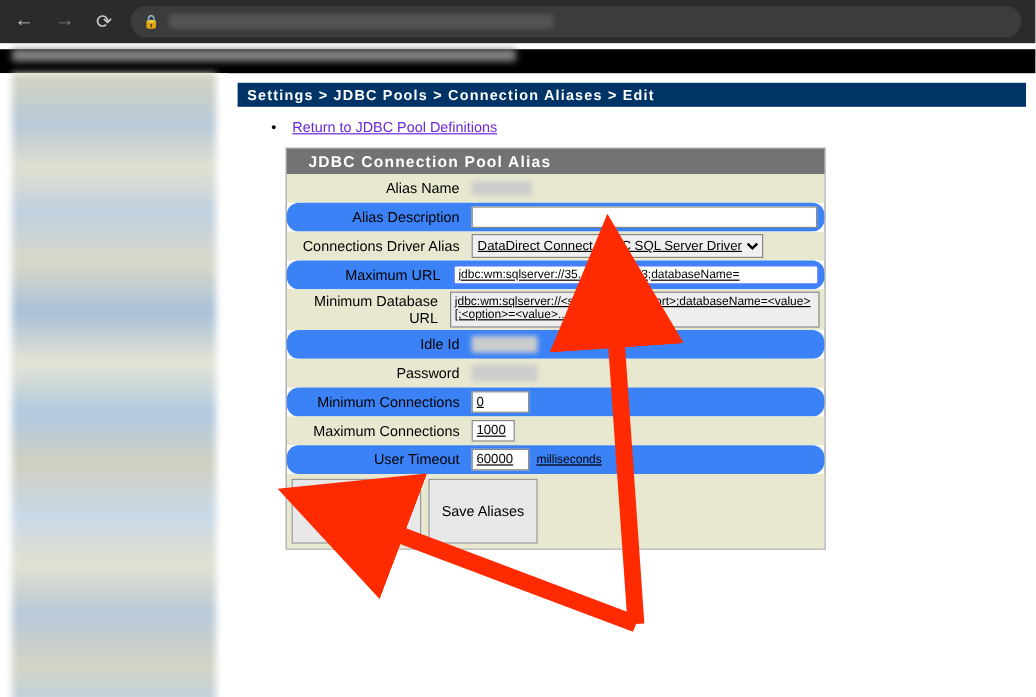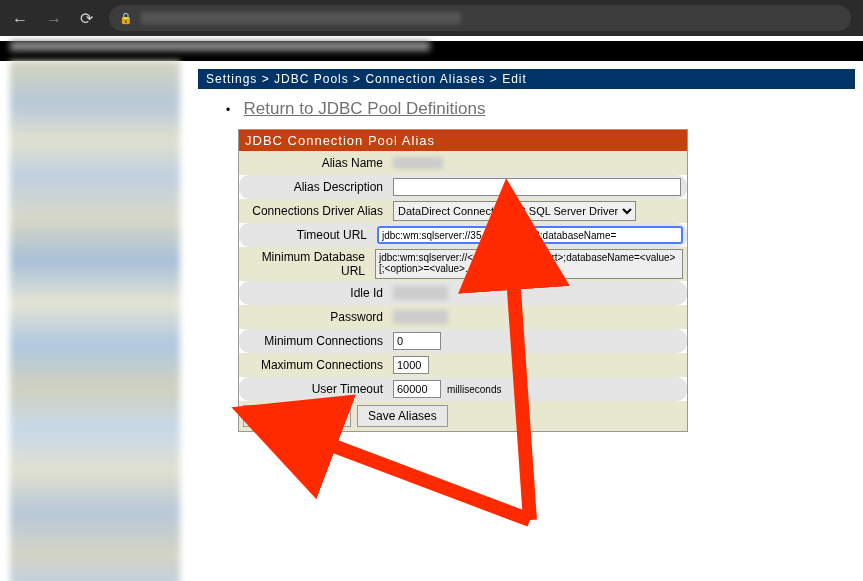--- a/index.html
+++ b/index.html
@@ -13,39 +13,39 @@
   .url-blur { background: #555; height: 12px; width: 320px; border-radius: 2px; filter: blur(2px); }
   
   .header-bar { background: #000; height: 20px; margin-top: 0; }
   .header-blur { background: #888; height: 10px; width: 420px; margin: 5px 10px; filter: blur(3px); }
   
   .page-wrap { display: flex; height: calc(100% - 56px); }
   .sidebar { width: 190px; background: #fff; padding: 0; }
   .sidebar-blur { width: 170px; height: 100%; margin-left: 10px; background: linear-gradient(180deg, #d4d4c0 0%, #b8c8d8 8%, #e0e0d0 15%, #c0d0e0 22%, #d8d8c8 30%, #a8c0d8 38%, #e4e4d4 46%, #b0c8e0 54%, #d0d0c0 62%, #c8d8e8 70%, #e0e0d0 78%, #b8c8d8 86%, #d4d4c4 94%, #c0d0e0 100%); filter: blur(3px); }
   
   .main { flex: 1; padding: 0 8px; }
-  .breadcrumb { background: #003366; color: #fff; font-weight: normal; padding: 3px 8px; font-size: 12px; letter-spacing: 1px; margin-top: 8px; }
+  .breadcrumb { background: #003366; color: #fff; font-weight: bold; padding: 3px 8px; font-size: 12px; letter-spacing: 1px; margin-top: 8px; }
   .return-link { margin: 10px 0 10px 28px; }
-  .return-link a { color: #737373; font-size: 17px; text-align: center; }
+  .return-link a { color: #6d28d9; font-size: 12px; text-align: center; }
   .return-link::before { content: "•"; margin-right: 10px; }
   
   .form-container { margin-left: 40px; width: 450px; border: 1px solid #999; }
-  .form-title { background: #c2410c; color: #fff; font-weight: normal; padding: 3px 6px; font-size: 13px; letter-spacing: 1px; }
+  .form-title { background: #737373; color: #fff; font-weight: bold; padding: 3px 18px; font-size: 13px; letter-spacing: 1px; }
   .form-row { display: flex; align-items: center; min-height: 24px; }
   .form-row.odd { background: #e8e8d0; }
-  .form-row.even { background: #e5e5e5; border-radius: 10px; }
+  .form-row.even { background: #3b82f6; border-radius: 10px; }
   .form-label { width: 150px; text-align: right; padding: 3px 6px 3px 2px; font-size: 12px; }
-  .form-field { flex: 1; padding: 2px 4px; display: flex; align-items: center; gap: 6px; }
+  .form-field { flex: 1; padding: 2px 4px; display: flex; align-items: center; gap: 6px; text-decoration: underline; }
   .form-field input[type=text], .form-field input[type=password] { border: 1px solid #888; background: #fff; font-size: 11px; padding: 1px 3px; height: 18px; }
   .form-field select { font-size: 11px; border: 1px solid #888; background: #f0f0f0; height: 20px; }
   .form-field textarea { border: 1px solid #888; background: #eee; font-size: 10px; padding: 2px 3px; resize: none; width: 308px; height: 30px; font-family: inherit; }
   .blur-val { background: #ccc; filter: blur(2px); border-radius: 1px; }
   .db-url-input { border: 2px solid #4a7dff !important; border-radius: 3px; width: 306px !important; font-size: 10px !important; }
   .btn-row { background: #e8e8d0; padding: 4px; display: flex; gap: 6px; }
-  .btn { border: 1px solid #999; background: #e8e8e8; padding: 3px 10px; font-size: 12px; cursor: pointer; }
+  .btn { border: 1px solid #999; background: #e8e8e8; padding: 19px 10px; font-size: 12px; cursor: pointer; }
   .unit { font-size: 10px; }
   
   .arrow-svg { position: absolute; pointer-events: none; z-index: 100; }
 </style>
 </head>
 <body>
 
 <div class="browser-bar">
   <div class="nav-icons">
     <span class="nav-icon">←</span>
@@ -91,21 +91,21 @@
       <div class="form-row odd">
         <div class="form-label">Connections Driver Alias</div>
         <div class="form-field">
           <select>
             <option>DataDirect Connect JDBC SQL Server Driver</option>
           </select>
         </div>
       </div>
 
       <div class="form-row even">
-        <div class="form-label">Timeout URL</div>
+        <div class="form-label">Maximum URL</div>
         <div class="form-field">
             <input type="text" class="db-url-input" value="jdbc:wm:sqlserver://35.           :1433;databaseName=" style="">
           </div>
       </div>
 
       <div class="form-row odd">
         <div class="form-label">Minimum Database URL</div>
         <div class="form-field">
             <textarea readonly="" style="">jdbc:wm:sqlserver://&lt;server&gt;:&lt;1433|port&gt;;databaseName=&lt;value&gt;[;&lt;option&gt;=&lt;value&gt;...]</textarea>
           </div>

